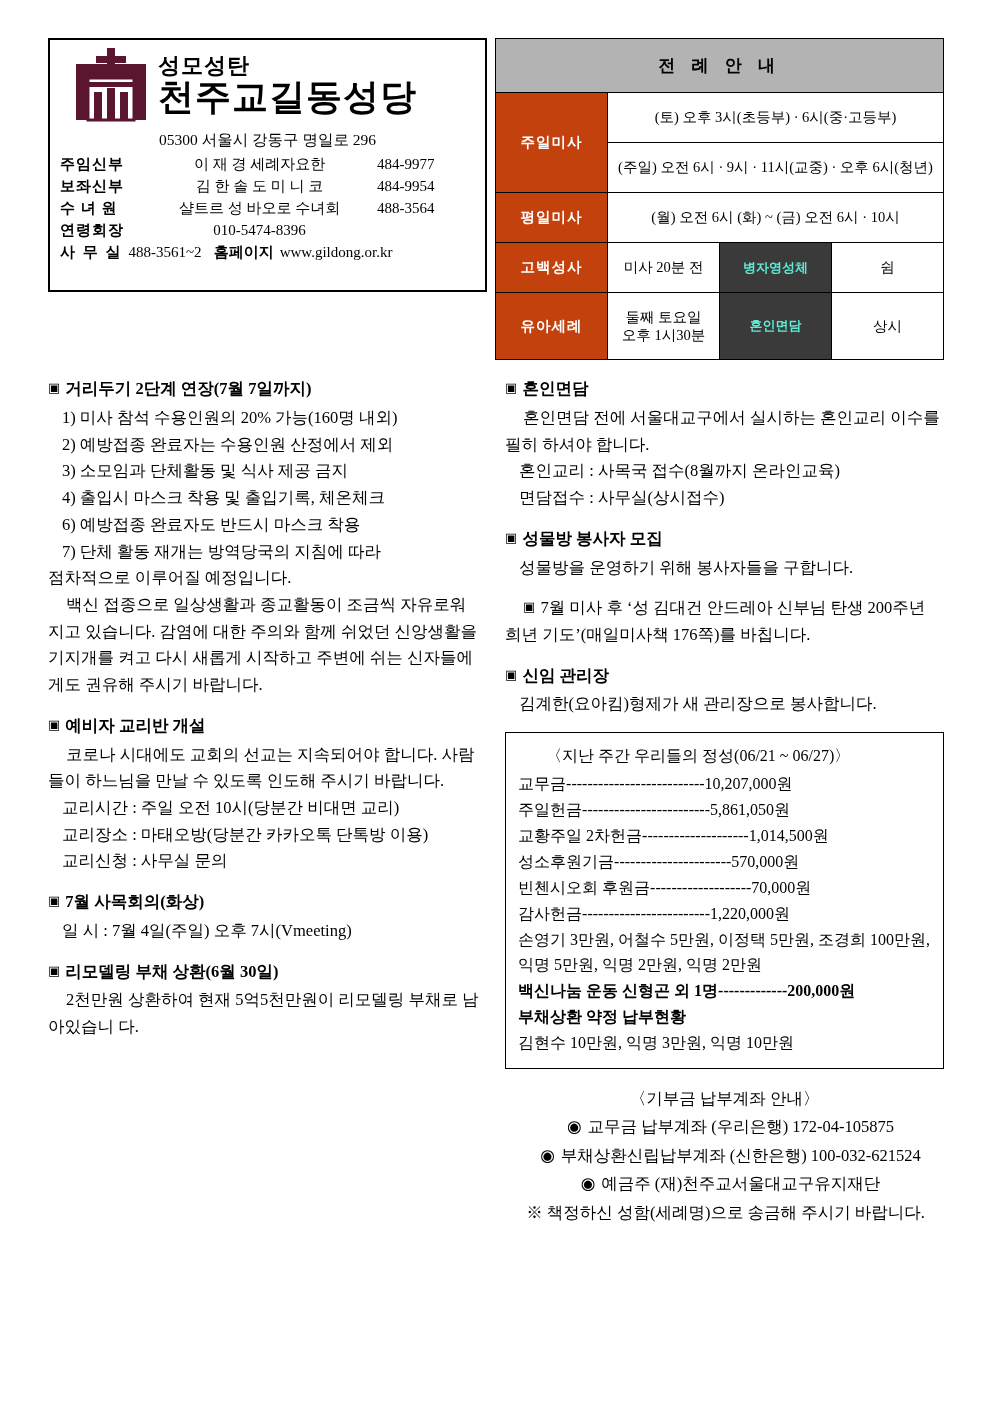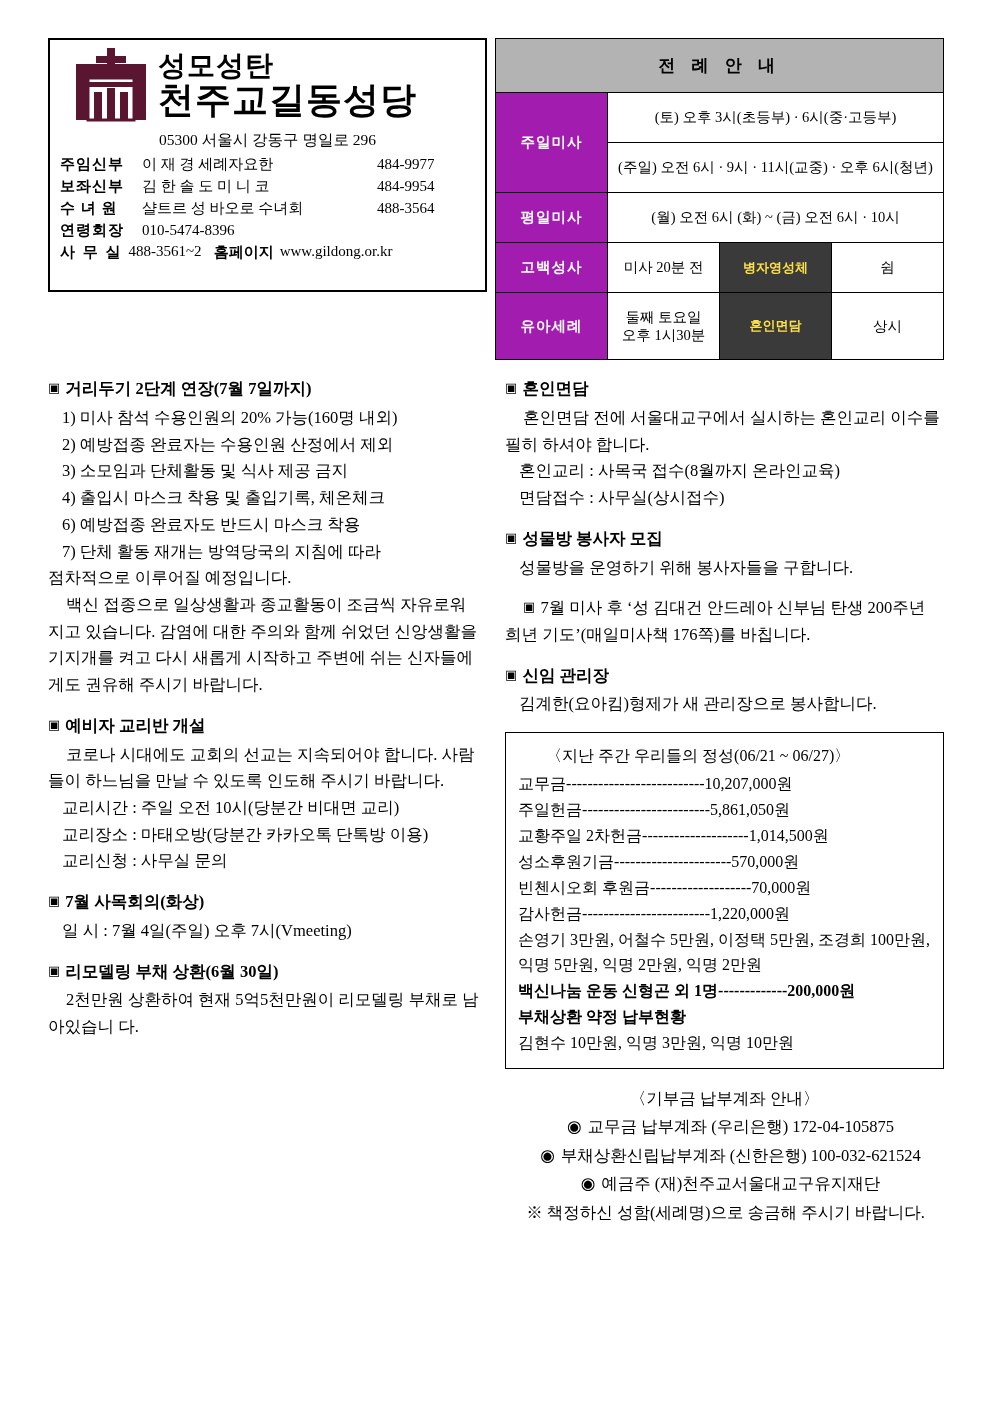--- a/index.html
+++ b/index.html
@@ -40,21 +40,21 @@
   .logo-mark {
     width: 74px;
     height: 74px;
     position: relative;
     flex: none;
   }
   .parish-title {
     line-height: 1.0;
   }
   .parish-title .l1 {
-    font-size: 28px;
+    font-size: 22px;
     font-weight: bold;
     letter-spacing: 1px;
     font-family: "Liberation Sans", sans-serif;
   }
   .parish-title .l2 {
     font-size: 36px;
     font-weight: bold;
     letter-spacing: 1px;
     margin-top: 2px;
     font-family: "Liberation Sans", sans-serif;
@@ -72,31 +72,32 @@
     align-items: baseline;
   }
   .info-line .lbl {
     font-weight: bold;
     width: 82px;
     flex: none;
     letter-spacing: 1px;
   }
   .info-line .val {
     flex: 1;
+    text-align: center;
   }
   .info-line .tel {
     width: 98px;
     flex: none;
     text-align: left;
   }
   .office-line {
     display: flex;
     font-size: 15px;
     margin-top: 3px;
-    align-items: flex-start;
+    align-items: center;
     gap: 6px;
   }
   .office-line .lbl { font-weight: bold; letter-spacing: 2px; }
   .office-line .hp { font-weight: bold; margin-left: 6px; }
 
   
   .mass-table {
     border-collapse: collapse;
     width: 450px;
     font-size: 14.5px;
@@ -109,29 +110,29 @@
     vertical-align: middle;
   }
   .mass-head {
     background: #b3b3b3;
     font-weight: bold;
     font-size: 17px;
     letter-spacing: 6px;
     padding: 7px 0;
   }
   .mass-key {
-    background: #a21caf;
+    background: #c2410c;
     color: #fff;
     font-weight: bold;
     width: 86px;
     letter-spacing: 1px;
   }
   .mass-key-sm {
     background: #3a3a3a;
-    color: #fde047;
+    color: #5eead4;
     font-weight: bold;
     font-size: 13px;
     letter-spacing: 0px;
   }
   .two-line { line-height: 1.25; }
 
   
   .columns {
     display: flex;
     gap: 26px;

